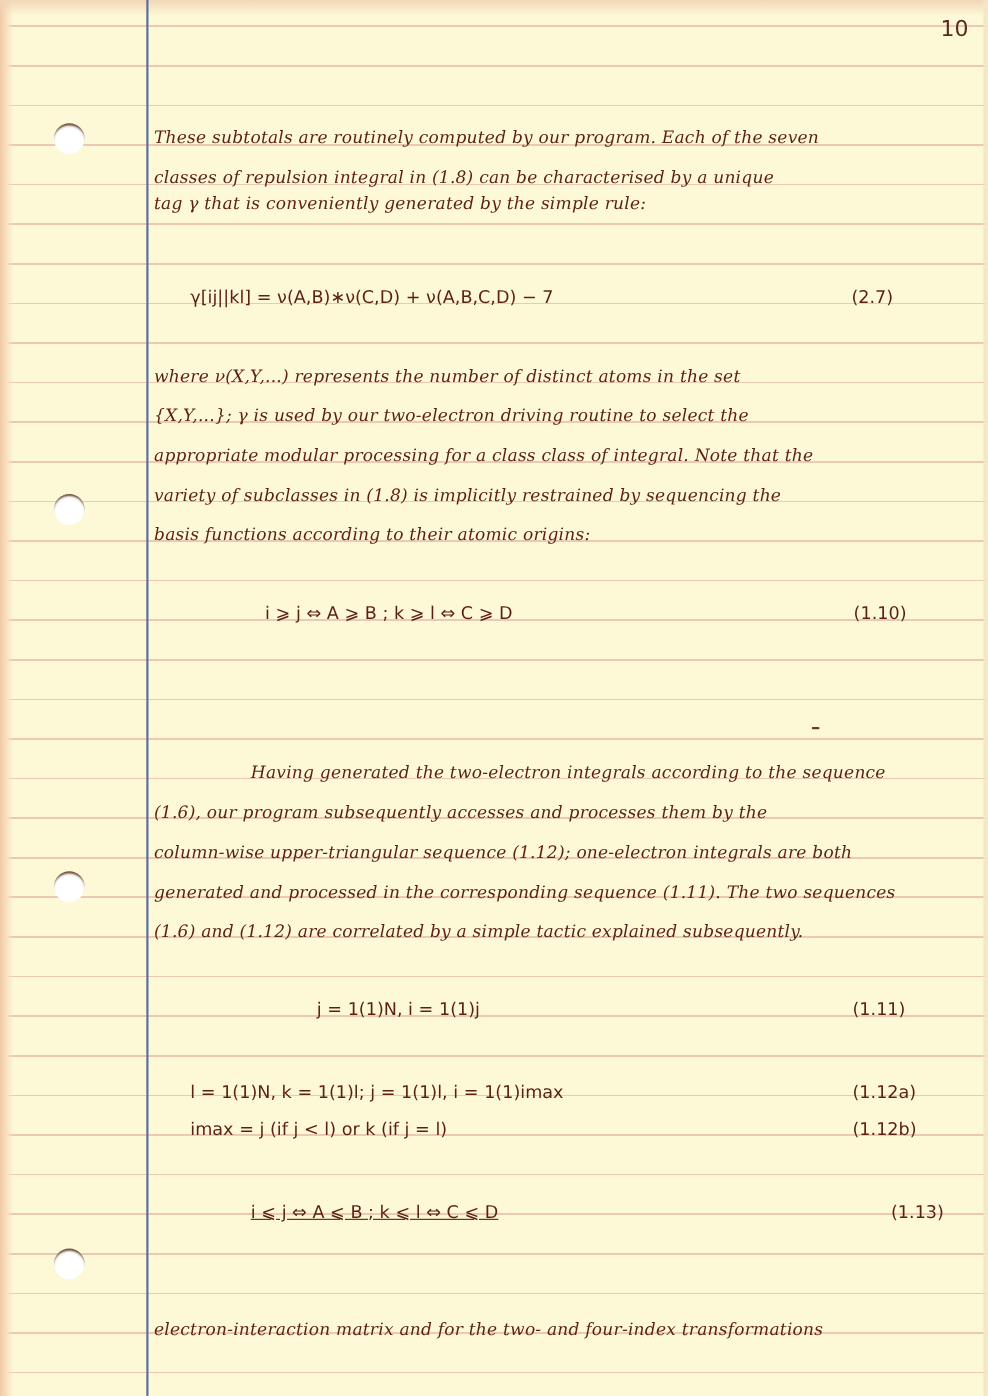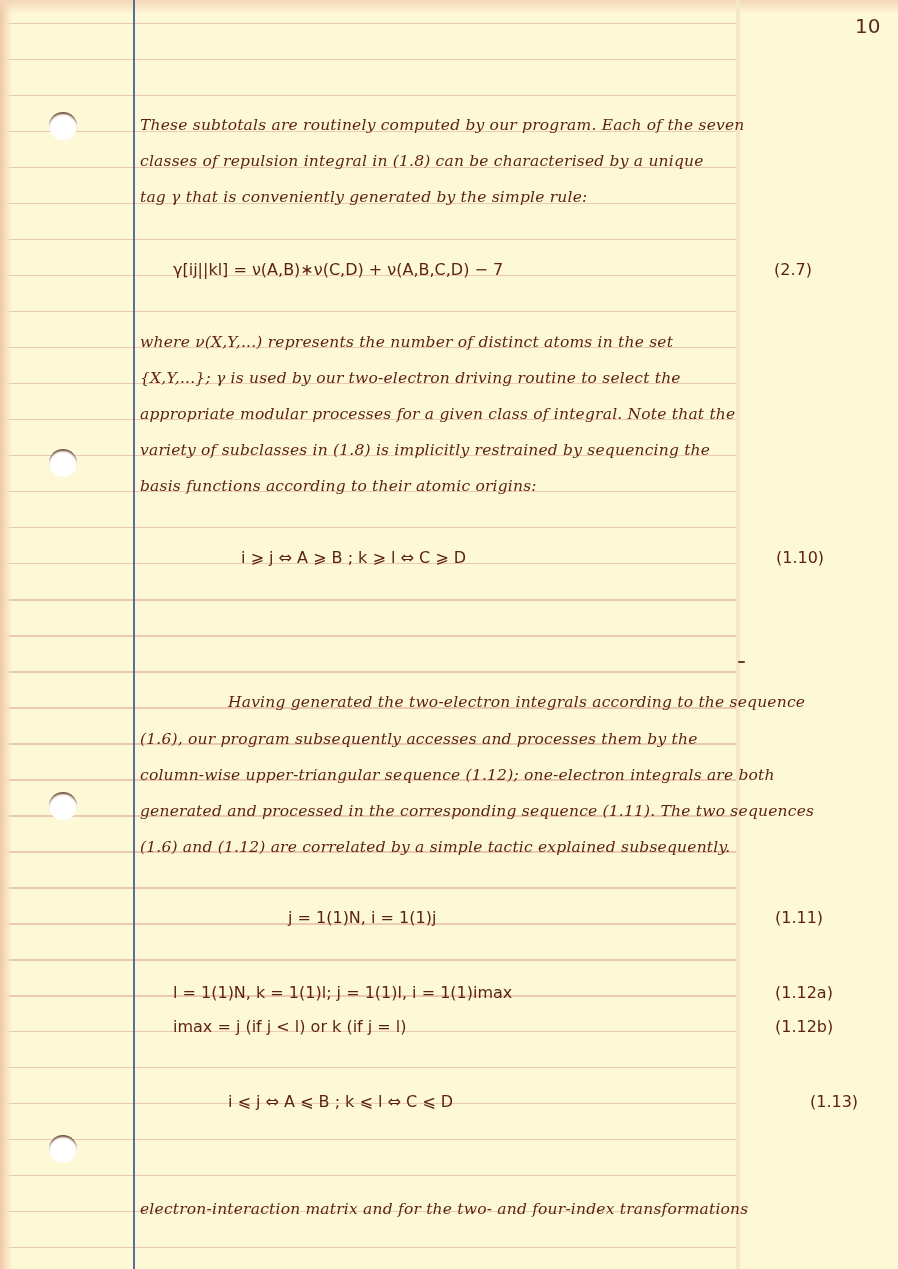--- a/index.html
+++ b/index.html
@@ -3,21 +3,21 @@
 <meta charset="utf-8">
 <style>
   html, body { margin: 0; padding: 0; }
   body {
     width: 898px; height: 1269px; overflow: hidden;
     background: #fdf8d6;
     position: relative;
     font-family: "DejaVu Serif", serif;
   }
   .page {
-    position: absolute; left: 0; top: 0; width: 740px; height: 1269px;
+    position: absolute; left: 0; top: 0; width: 898px; height: 1269px;
     background:
       linear-gradient(90deg, #f0c8a8 0px, #f7e0c0 6px, rgba(253,248,214,0) 12px),
       repeating-linear-gradient(180deg,
         rgba(0,0,0,0) 0px, rgba(0,0,0,0) 23px,
         #ecc9b4 23px, #ecc9b4 24.5px,
         rgba(0,0,0,0) 24.5px, rgba(0,0,0,0) 36px),
       #fdf8d6;
   }
   .topshade {
     position: absolute; left: 0; top: 0; width: 898px; height: 14px;
@@ -71,28 +71,28 @@
 
   <div class="hole" style="top:112px;"></div>
   <div class="hole" style="top:449px;"></div>
   <div class="hole" style="top:792px;"></div>
   <div class="hole" style="top:1135px;"></div>
 
   <div class="page-num">10</div>
 
   <div class="line" style="top:116px;">These subtotals are routinely computed by our program. Each of the seven</div>
   <div class="line" style="top:152px;">classes of repulsion integral in (1.8) can be characterised by a unique</div>
-  <div class="line" style="top:188px;">tag γ that is conveniently generated by the simple rule:</div>
+  <div class="line" style="top:176px;">tag γ that is conveniently generated by the simple rule:</div>
 
   <div class="eq" style="left:173px; top:260px;">γ[ij||kl] = ν(A,B)∗ν(C,D) + ν(A,B,C,D) − 7</div>
   <div class="eq-num" style="left:774px; top:260px;">(2.7)</div>
 
   <div class="line" style="top:333px;">where ν(X,Y,...) represents the number of distinct atoms in the set</div>
   <div class="line" style="top:369px;">{X,Y,...}; γ is used by our two-electron driving routine to select the</div>
-  <div class="line" style="top:405px;">appropriate modular processes for a given class of integral. Note that the</div>
+  <div class="line" style="top:405px;">appropriate modular processing for a class class of integral. Note that the</div>
   <div class="line" style="top:441px;">variety of subclasses in (1.8) is implicitly restrained by sequencing the</div>
   <div class="line" style="top:477px;">basis functions according to their atomic origins:</div>
 
   <div class="eq" style="left:241px; top:548px;">i ⩾ j ⇔ A ⩾ B ;  k ⩾ l ⇔ C ⩾ D</div>
   <div class="eq-num" style="left:776px; top:548px;">(1.10)</div>
 
   <div class="speck" style="left:738px; top:661px;"></div>
 
   <div class="line" style="top:693px; left:228px;">Having generated the two-electron integrals according to the sequence</div>
   <div class="line" style="top:730px;">(1.6), our program subsequently accesses and processes them by the</div>
@@ -102,17 +102,17 @@
 
   <div class="eq" style="left:288px; top:908px;">j = 1(1)N,  i = 1(1)j</div>
   <div class="eq-num" style="left:775px; top:908px;">(1.11)</div>
 
   <div class="eq" style="left:173px; top:983px;">l = 1(1)N,  k = 1(1)l;  j = 1(1)l,  i = 1(1)imax</div>
   <div class="eq-num" style="left:775px; top:983px;">(1.12a)</div>
 
   <div class="eq" style="left:173px; top:1017px;">imax = j  (if j &lt; l)  or  k  (if j = l)</div>
   <div class="eq-num" style="left:775px; top:1017px;">(1.12b)</div>
 
-  <div class="eq" style="left:228px; top:1092px;">i ⩽ j ⇔ A ⩽ B ;  k ⩽ l ⇔ C ⩽ D</div>
+  <div class="eq" style="left:228px; top:1092px;text-decoration:underline;">i ⩽ j ⇔ A ⩽ B ;  k ⩽ l ⇔ C ⩽ D</div>
   <div class="eq-num" style="left:775px; top:1092px;margin-left:35px;">(1.13)</div>
 
   <div class="line" style="top:1200px;">electron-interaction matrix and for the two- and four-index transformations</div>
 </div>
 
 </body></html>

